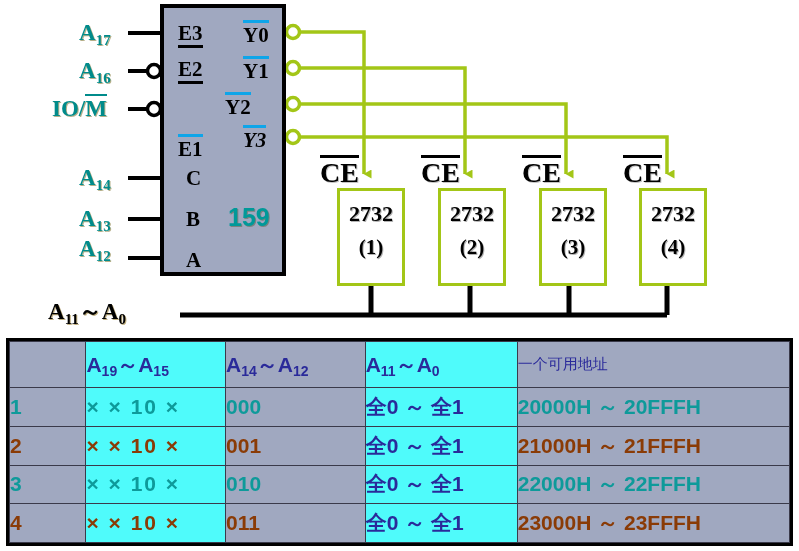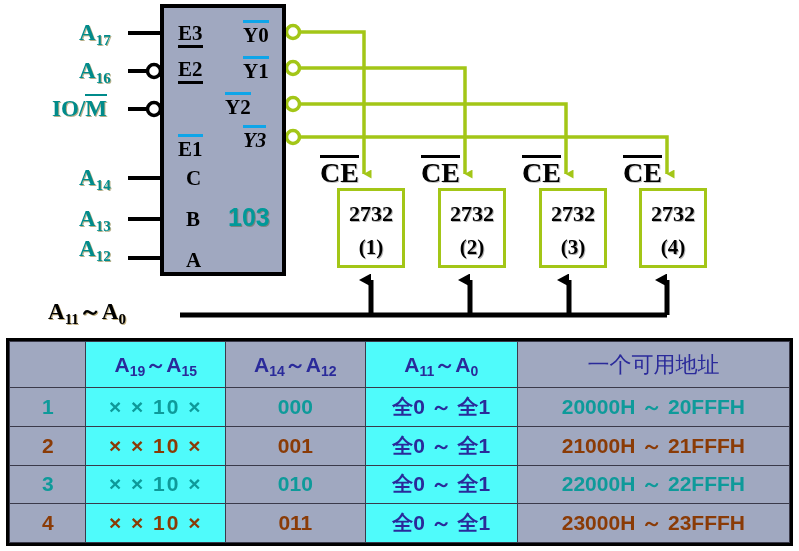--- a/index.html
+++ b/index.html
@@ -95,21 +95,21 @@
     font-weight: bold;
     font-size: 25px;
     color: #009999;
     text-shadow: 1px 1px 0 rgba(90,90,60,0.5);
   }
 
   
   .mem {
     position: absolute;
     width: 68px;
-    height: 80px;
+    height: 98px;
     border: 3px solid #a3c617;
     box-sizing: border-box;
     background: #ffffff;
   }
   .mem .t1, .mem .t2 {
     position: absolute;
     left: 0; right: 0;
     text-align: center;
     font-family: "Liberation Serif", serif;
     font-weight: bold;
@@ -158,38 +158,37 @@
     table-layout: fixed;
   }
   #tbl table {
     width: 100%;
     height: 100%;
     border-collapse: collapse;
     table-layout: fixed;
   }
   #tbl td {
     border: 1px solid #3a3a4a;
-    text-align: center;
     vertical-align: middle;
     padding: 0;
     background: #a0a8c0;
   }
   #tbl td.cy { background: #4ffbfb; }
 
   .hdr {
     font-family: "Liberation Sans", sans-serif;
     font-weight: bold;
     font-size: 21px;
     color: #2a2a9a;
   }
   .hdr .sub { font-size: 14px; position: relative; top: 4px; }
   .hdr-cn {
     font-family: "Liberation Sans", sans-serif;
     font-weight: normal;
-    font-size: 22px;
+    font-size: 15px;
     color: #2a2a9a;
   }
 
   .cell {
     font-family: "Liberation Sans", sans-serif;
     font-weight: bold;
     font-size: 21px;
   }
   .c-teal { color: #0e9a9a; }
   .c-brown { color: #8a3b06; }
@@ -258,21 +257,21 @@
 
     <div class="pin" style="left:186px; top:168px;">C</div>
     <div class="pin" style="left:186px; top:209px;">B</div>
     <div class="pin" style="left:186px; top:250px;">A</div>
 
     <div class="pin bar-top" style="left:243px; top:20px;">Y0</div>
     <div class="pin bar-top" style="left:243px; top:56px;">Y1</div>
     <div class="pin bar-top" style="left:225px; top:92px;">Y2</div>
     <div class="pin bar-top" style="left:243px; top:125px;font-style:italic;">Y3</div>
 
-    <div id="chipnum">103</div>
+    <div id="chipnum">159</div>
 
     <div class="lbl sig" style="left:79px; top:21px;">
       <span>A</span><span class="sub">17</span>
     </div>
     <div class="lbl sig" style="left:79px; top:59px;">
       <span>A</span><span class="sub">16</span>
     </div>
     <div class="lbl sig" style="left:52px; top:97px;">
       <span>IO/</span><span class="ovl">M</span>
     </div>

